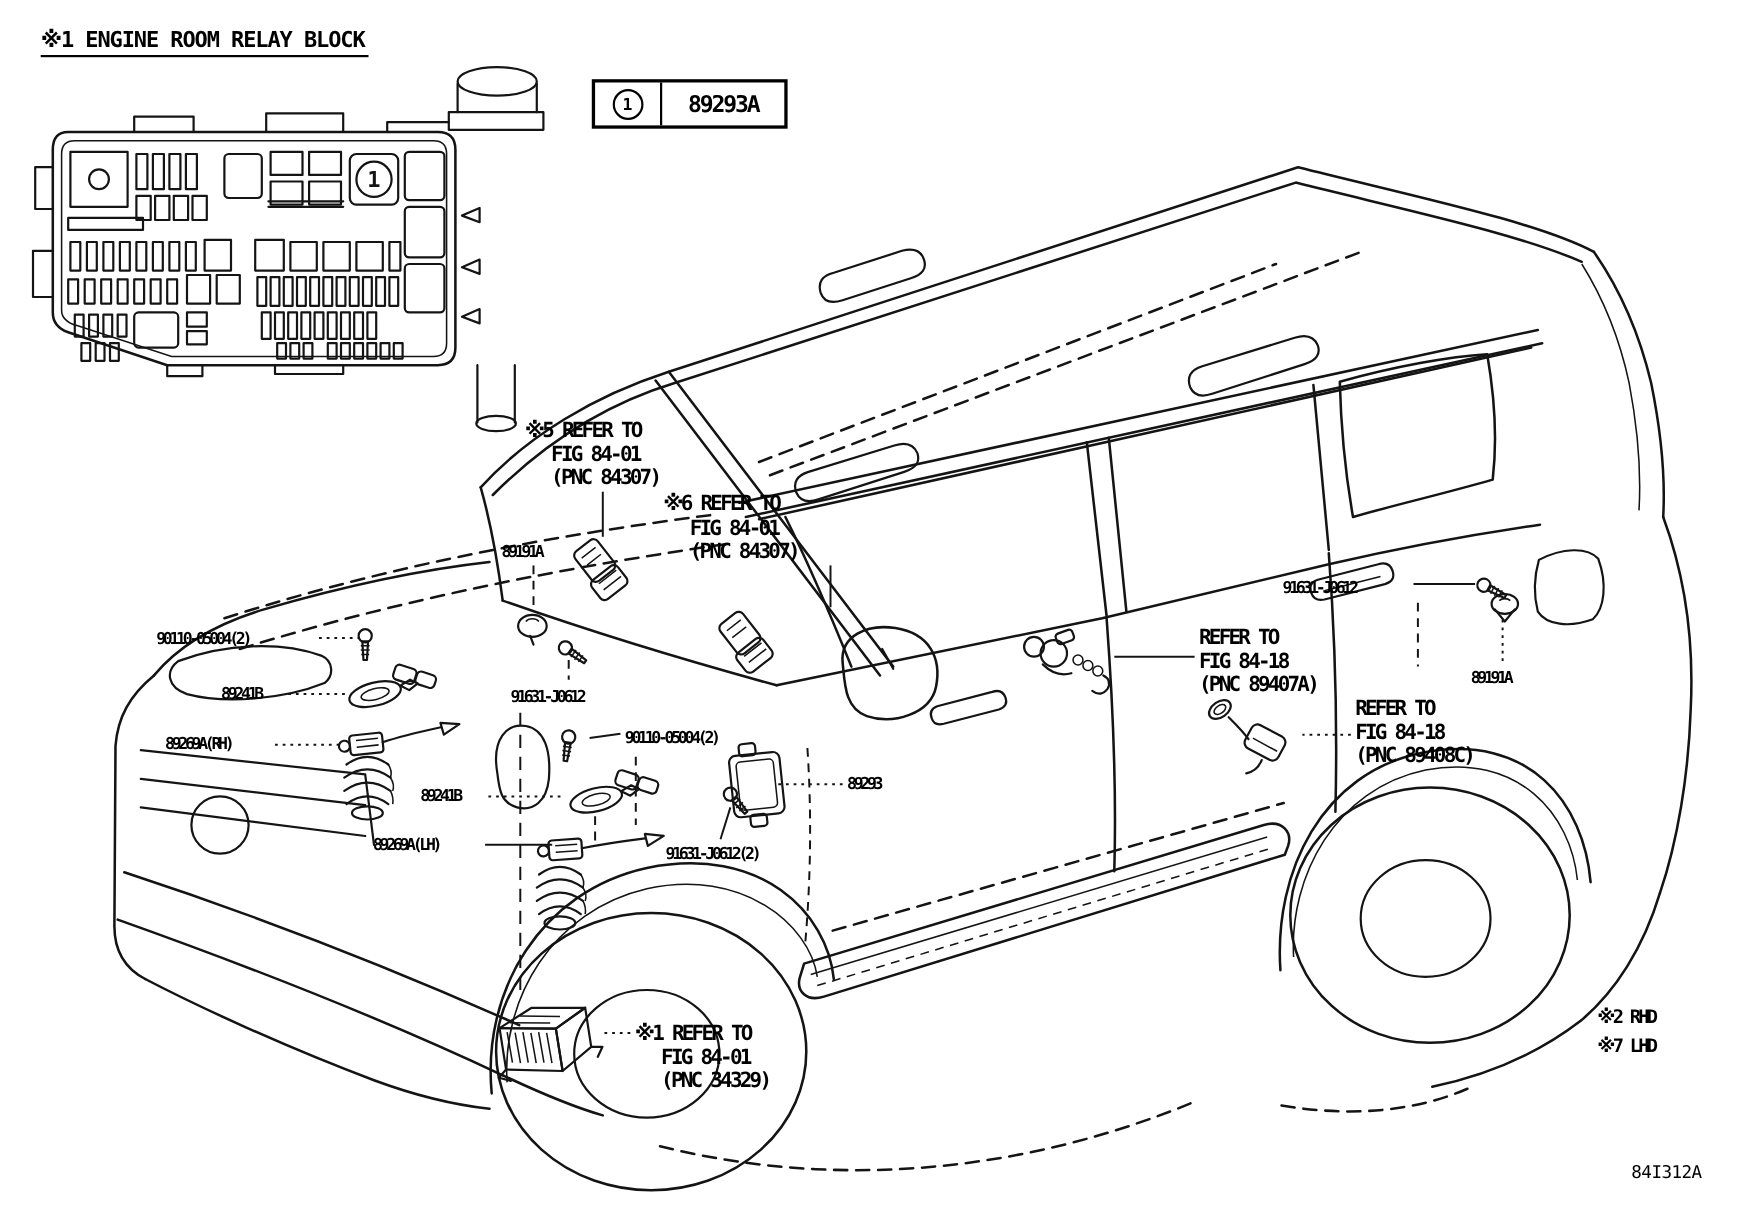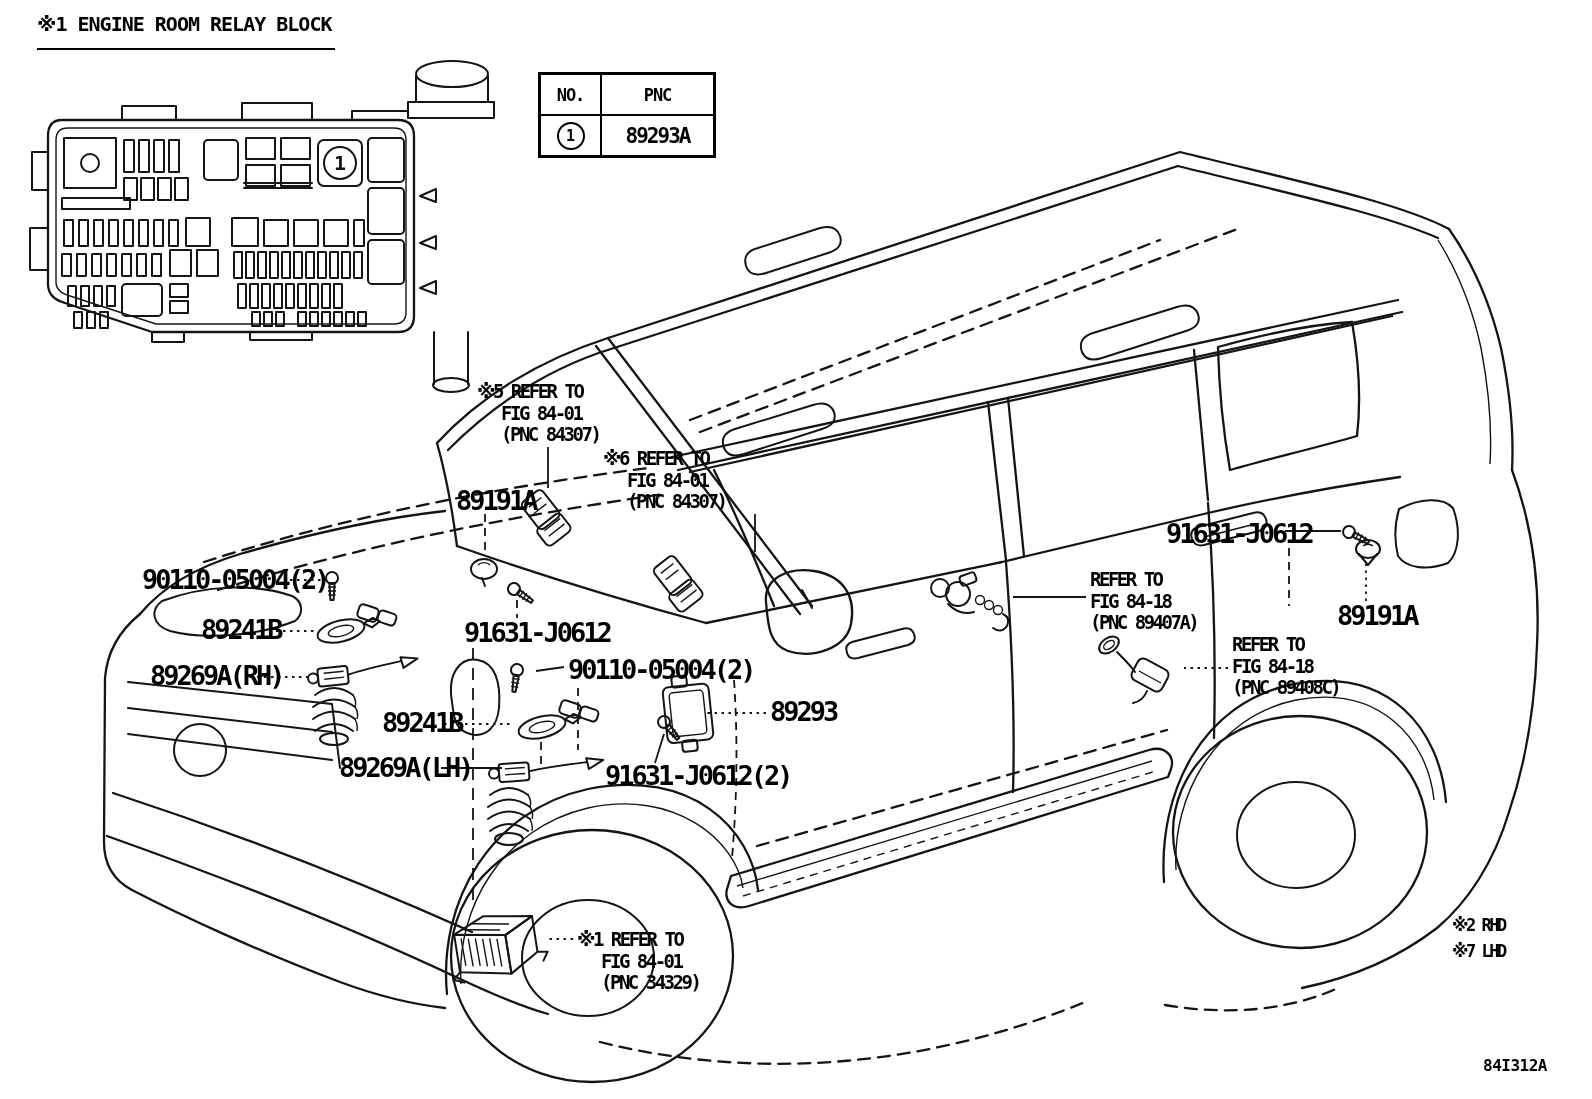--- a/index.html
+++ b/index.html
@@ -6,27 +6,27 @@
   #stage{position:relative;width:1592px;height:1099px;background:#ffffff;overflow:hidden;
          font-family:"DejaVu Sans Mono","DejaVu Sans",monospace;color:#000;}
   svg{position:absolute;left:0;top:0;}
   .ln{fill:none;stroke:#141414;stroke-width:2.3;stroke-linecap:round;stroke-linejoin:round;}
   .pt{fill:none;stroke:#141414;stroke-width:2;stroke-linecap:round;stroke-linejoin:round;}
   .thin{fill:none;stroke:#141414;stroke-width:1.4;}
   .ldr{fill:none;stroke:#141414;stroke-width:1.8;}
   .dot{stroke-dasharray:2.5,4.5;}
   .dsh{stroke-dasharray:8,6;}
   .dshL{stroke-dasharray:12,8;}
-  .lbl{position:absolute;font-weight:700;font-size:27px;letter-spacing:-3px;white-space:nowrap;line-height:22px;}
+  .lbl{position:absolute;font-weight:700;font-size:15px;letter-spacing:-3px;white-space:nowrap;line-height:22px;}
   .note{position:absolute;font-weight:700;font-size:19px;letter-spacing:-2.5px;white-space:nowrap;line-height:21.5px;}
   .note .ind{margin-left:24px;}
-  .title{position:absolute;left:37px;top:12px;font-weight:700;font-size:20px;letter-spacing:-1px;
-         border-bottom:2.5px solid #000;padding:0 4px 12px 0;white-space:nowrap;}
+  .title{position:absolute;left:37px;top:24px;font-weight:700;font-size:20px;letter-spacing:-1px;
+         border-bottom:2.5px solid #000;padding:0 4px 2px 0;white-space:nowrap;}
   .legend{position:absolute;font-weight:700;font-size:17px;letter-spacing:-2.5px;white-space:nowrap;}
-  .figcode{position:absolute;left:1483px;top:1056px;font-weight:700;font-size:16px;letter-spacing:-0.5px;}
+  .figcode{position:absolute;left:1483px;top:1056px;font-weight:400;font-size:16px;letter-spacing:-0.5px;}
   .pnc-table{position:absolute;left:538px;top:72px;border:3px solid #000;}
   .pnc-table .row{display:flex;}
   .pnc-table .cell{display:flex;align-items:center;justify-content:center;font-weight:700;}
   .pnc-table .c1{width:59px;}
   .pnc-table .c2{width:111px;border-left:2.5px solid #000;}
   .pnc-table .hrow .cell{height:39px;font-size:17px;letter-spacing:-1px;border-bottom:2.5px solid #000;}
   .pnc-table .drow .cell{height:39px;font-size:21px;letter-spacing:-2px;}
   .circ{display:inline-flex;align-items:center;justify-content:center;width:24px;height:24px;
         border:2.2px solid #000;border-radius:50%;font-size:15px;font-weight:700;letter-spacing:0;}
 </style>
@@ -377,24 +377,20 @@
       <rect class="pt" x="-8" y="-6" width="34" height="24" rx="6" transform="rotate(28 9 6)"></rect>
       <path class="thin" d="M-2,2 l22,12"></path>
       <path class="pt" d="M6,22 q-4,10 -14,12"></path>
     </g>
   </g>
 </svg>
 
   <div class="title">※1 ENGINE ROOM RELAY BLOCK</div>
 
   <div class="pnc-table">
-    <div class="row hrow">
-      <div class="cell c1">NO.</div>
-      <div class="cell c2">PNC</div>
-    </div>
     <div class="row drow">
       <div class="cell c1">
           <span class="circ">1</span>
         </div>
       <div class="cell c2">89293A</div>
     </div>
   </div>
 
   <div class="note" style="left:477px;top:381px">
     <div>※5 REFER TO</div>

